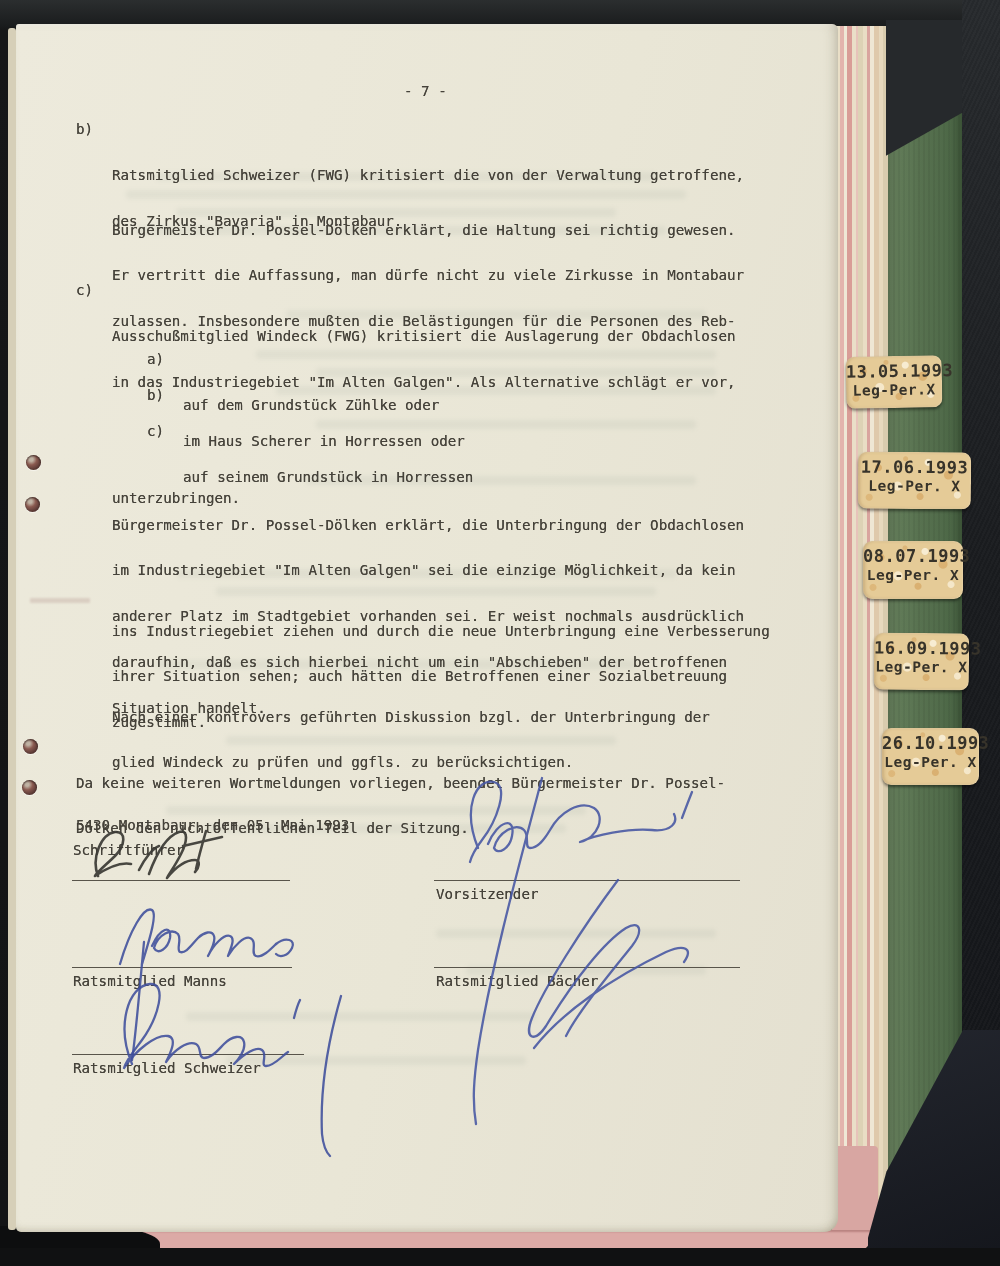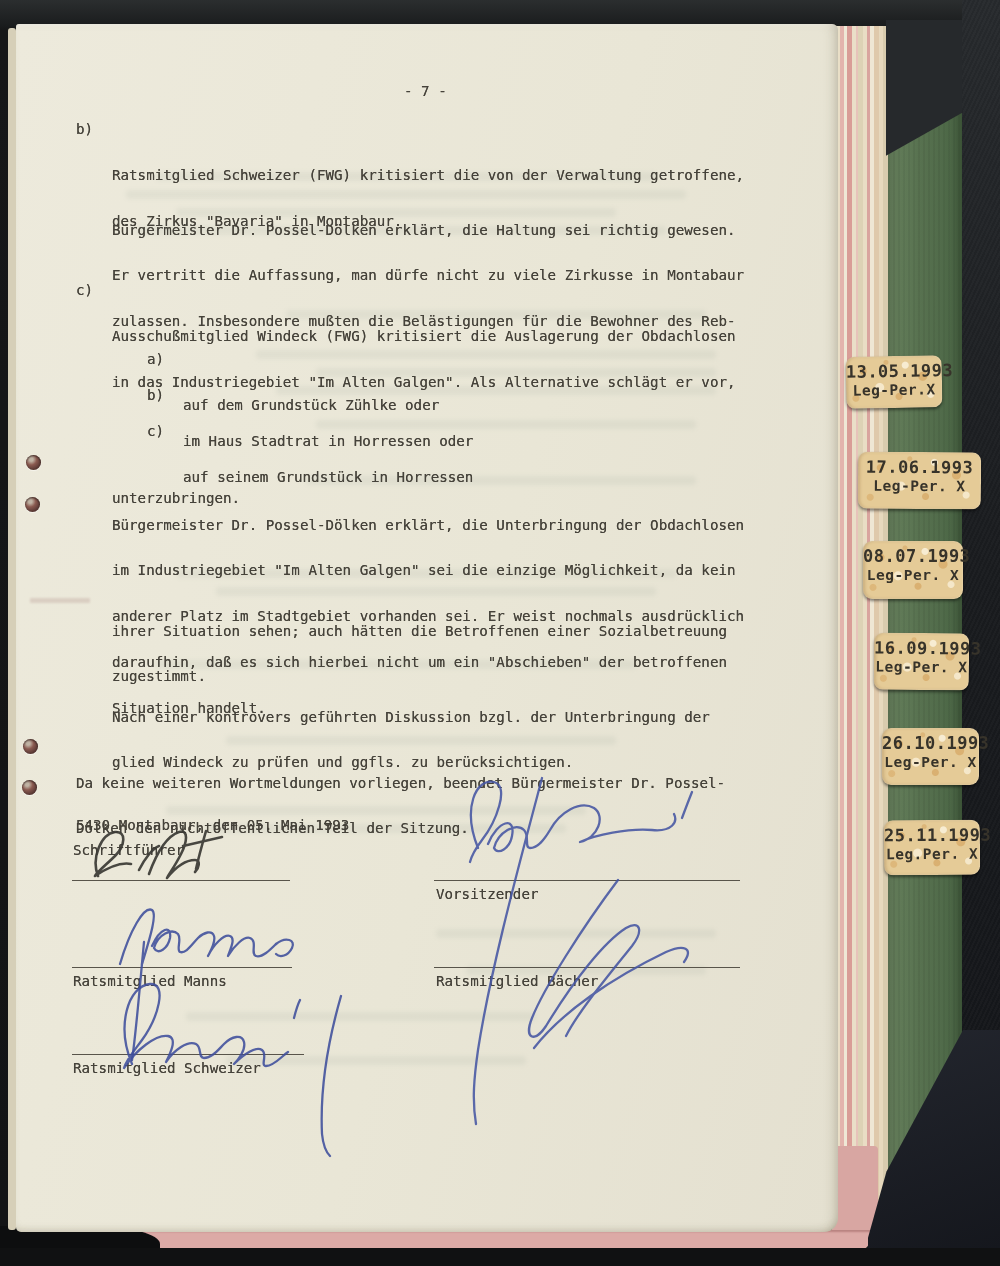--- a/index.html
+++ b/index.html
@@ -115,55 +115,56 @@
 
     <div class="para tw" style="top:98px">
       <span class="mk">b)</span>
       <div>Ratsmitglied Schweizer (FWG) kritisiert die von der Verwaltung getroffene,</div>
       <div>des Zirkus "Bavaria" in Montabaur.</div>
     </div>
 
     <div class="para tw" style="top:168px">
       <div>Bürgermeister Dr. Possel-Dölken erklärt, die Haltung sei richtig gewesen.</div>
       <div>Er vertritt die Auffassung, man dürfe nicht zu viele Zirkusse in Montabaur</div>
-      <div>zulassen. Insbesondere mußten die Belästigungen für die Bewohner des Reb-</div>
+      <div>zulassen. Insbesondere mußten die Belästigungen für die Personen des Reb-</div>
     </div>
 
     <div class="para tw" style="top:259px">
       <span class="mk">c)</span>
       <div>Ausschußmitglied Windeck (FWG) kritisiert die Auslagerung der Obdachlosen</div>
       <div>in das Industriegebiet "Im Alten Galgen". Als Alternative schlägt er vor,</div>
     </div>
 
     <div class="para sub tw" style="left:167px;top:328px">
       <span class="mk">a)</span>
       <div>auf dem Grundstück Zühlke oder</div>
     </div>
     <div class="para sub tw" style="left:167px;top:364px">
       <span class="mk">b)</span>
-      <div>im Haus Stadtrat in Horressen oder</div>
+      <div>im Haus Scherer in Horressen oder</div>
     </div>
     <div class="para sub tw" style="left:167px;top:400px">
       <span class="mk">c)</span>
       <div>auf seinem Grundstück in Horressen</div>
     </div>
 
     <div class="para tw" style="top:436px">
       <div>unterzubringen.</div>
     </div>
 
     <div class="para tw" style="top:463px">
       <div>Bürgermeister Dr. Possel-Dölken erklärt, die Unterbringung der Obdachlosen</div>
       <div>im Industriegebiet "Im Alten Galgen" sei die einzige Möglichkeit, da kein</div>
       <div>anderer Platz im Stadtgebiet vorhanden sei. Er weist nochmals ausdrücklich</div>
       <div>daraufhin, daß es sich hierbei nicht um ein "Abschieben" der betroffenen</div>
       <div>Situation handelt.</div>
     </div>
 
     <div class="para tw" style="top:569px">
+      <div>ins Industriegebiet ziehen und durch die neue Unterbringung eine Verbesserung</div>
       <div>ihrer Situation sehen; auch hätten die Betroffenen einer Sozialbetreuung</div>
       <div>zugestimmt.</div>
     </div>
 
     <div class="para tw" style="top:655px">
       <div>Nach einer kontrovers geführten Diskussion bzgl. der Unterbringung der</div>
       <div>glied Windeck zu prüfen und ggfls. zu berücksichtigen.</div>
     </div>
 
     <div class="para tw" style="left:60px;top:721px">
@@ -226,34 +227,30 @@
     <div class="hole" style="left:10px;top:431px"></div>
     <div class="hole" style="left:9px;top:473px"></div>
     <div class="hole" style="left:7px;top:715px"></div>
     <div class="hole" style="left:6px;top:756px"></div>
   </div>
 
   <div class="tab" style="left:846px;top:356px;width:96px;height:52px;transform:rotate(-1deg)">
     <div class="d">13.05.1993</div>
     <div class="p">Leg-Per.X</div>
   </div>
-  <div class="tab" style="left:858px;top:452px;width:123px;height:57px;transform:rotate(.4deg)">
+  <div class="tab" style="left:858px;top:452px;width:113px;height:57px;transform:rotate(.4deg)">
     <div class="d">17.06.1993</div>
     <div class="p">Leg-Per. X</div>
   </div>
   <div class="tab" style="left:863px;top:541px;width:100px;height:58px">
     <div class="d">08.07.1993</div>
     <div class="p">Leg-Per. X</div>
   </div>
   <div class="tab" style="left:874px;top:633px;width:95px;height:57px;transform:rotate(.5deg)">
     <div class="d">16.09.1993</div>
     <div class="p">Leg-Per. X</div>
   </div>
   <div class="tab" style="left:882px;top:728px;width:97px;height:57px">
     <div class="d">26.10.1993</div>
     <div class="p">Leg-Per. X</div>
   </div>
-  <div class="tab" style="left:884px;top:820px;width:96px;height:55px;transform:rotate(-.4deg)">
-    <div class="d">25.11.1993</div>
-    <div class="p">Leg.Per. X</div>
-  </div>
 
 </div>
 
 </body></html>

